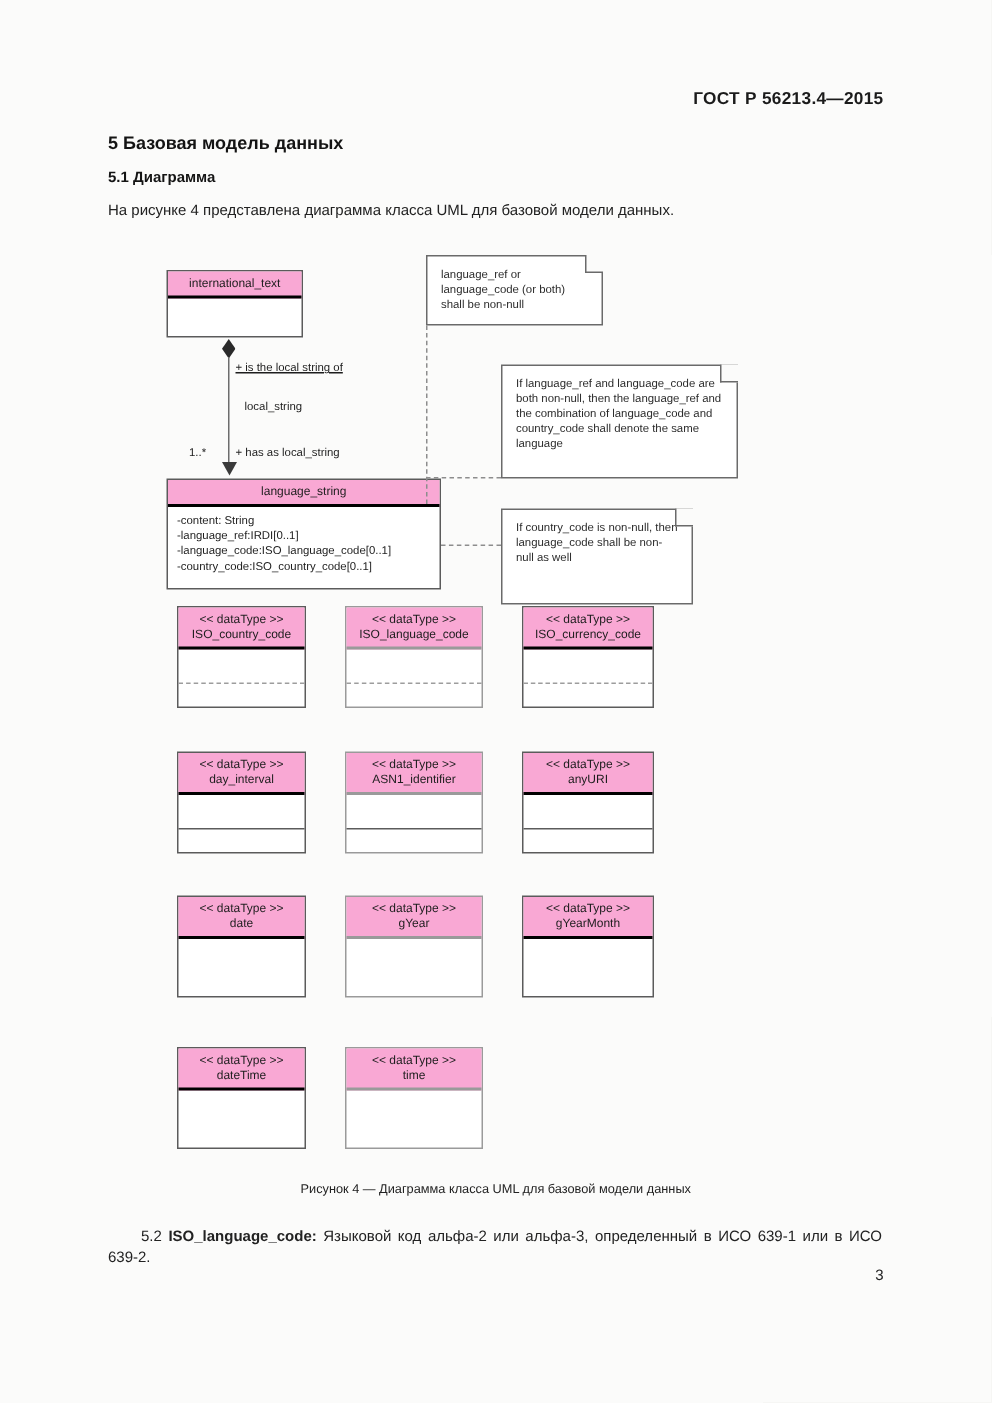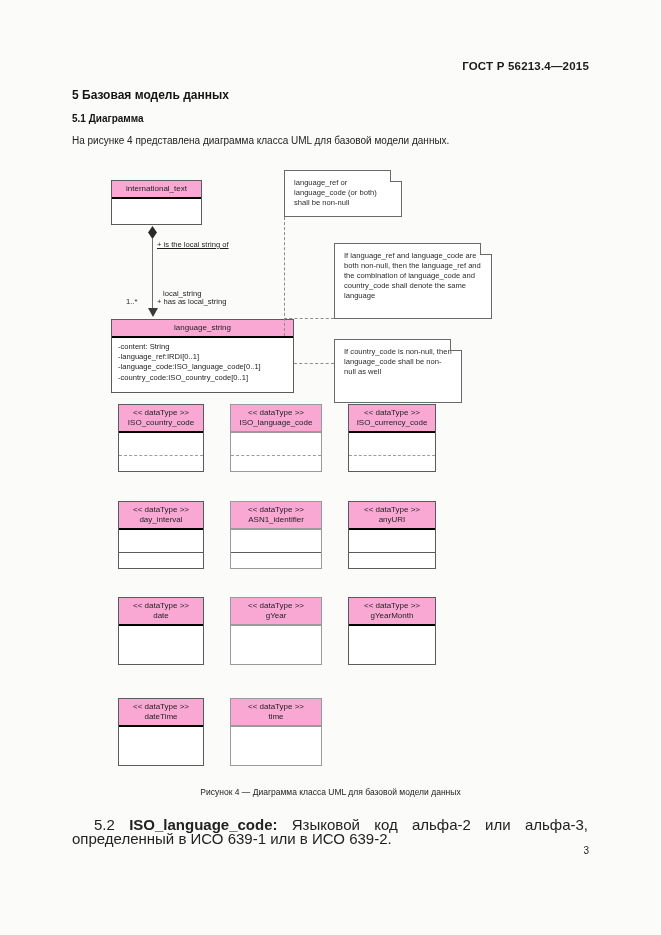--- a/index.html
+++ b/index.html
@@ -64,21 +64,21 @@
     width: 661px;
     text-align: center;
     font-size: 8.5px;
     color: #222;
   }
   .body-para {
     position: absolute;
     left: 72px;
     top: 818px;
     width: 516px;
-    font-size: 15px;
+    font-size: 10px;
     line-height: 14px;
     color: #222;
     text-align: justify;
   }
   .body-para .indent { display: inline-block; width: 22px; }
   .body-para b { font-weight: bold; }
   .page-num {
     position: absolute;
     right: 72px;
     top: 845px;
@@ -194,21 +194,21 @@
     <div class="box" style="left:111px; top:180px; width:91px; height:45px;">
       <div class="box-title">international_text</div>
       <div class="compartment" style="height:24px;"></div>
     </div>
 
     <div class="diamond" style="left:148px; top:226px;"></div>
     <div class="edge-v" style="left:152px; top:238px; height:72px;"></div>
     <div class="arrow-down" style="left:148px; top:308px;"></div>
 
     <div class="edge-label" style="left:157px; top:240px;text-decoration:underline;">+ is the local string of</div>
-    <div class="edge-label" style="left:163px; top:266px;margin-top:23px;">local_string</div>
+    <div class="edge-label" style="left:163px; top:266px;">local_string</div>
     <div class="edge-label" style="left:126px; top:297px;">1..*</div>
     <div class="edge-label" style="left:157px; top:297px;">+ has as local_string</div>
 
     <div class="box" style="left:111px; top:319px; width:183px; height:74px;">
       <div class="box-title">language_string</div>
       <div class="compartment attrs">
         <div>-content: String</div>
         <div>-language_ref:IRDI[0..1]</div>
         <div>-language_code:ISO_language_code[0..1]</div>
         <div>-country_code:ISO_country_code[0..1]</div>

